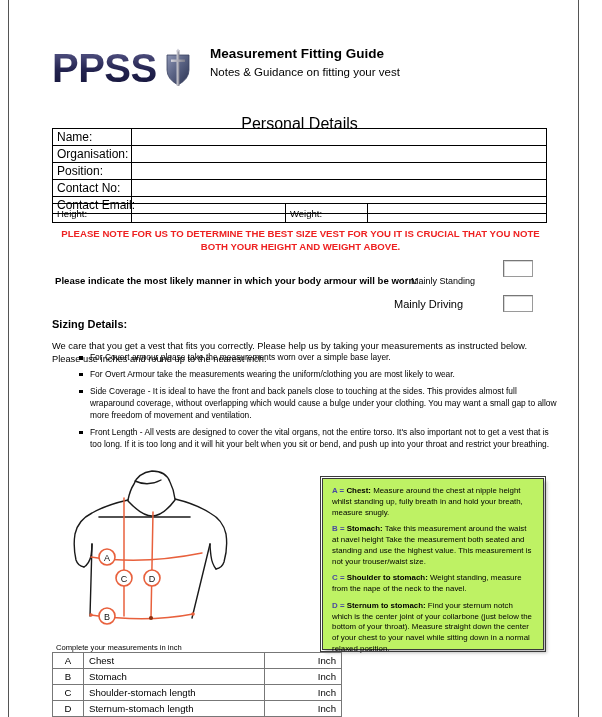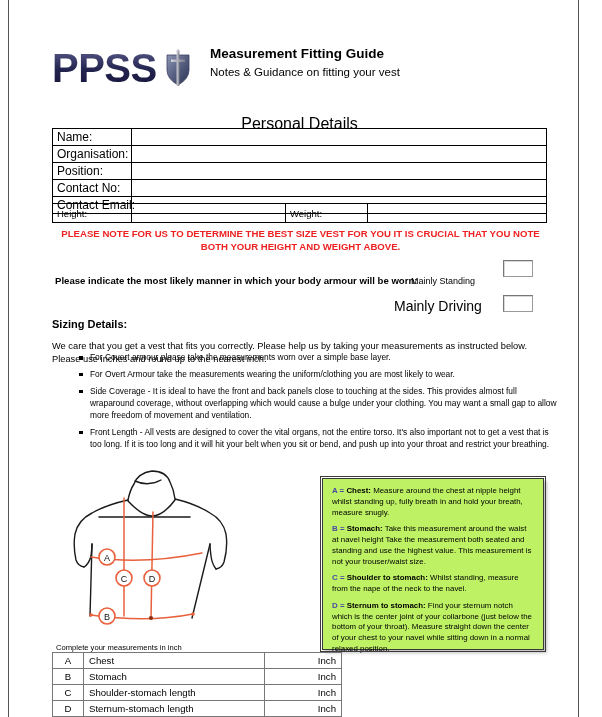--- a/index.html
+++ b/index.html
@@ -145,21 +145,21 @@
   }
   .manner-opt1 {
     position: absolute;
     left: 411px; top: 276px;
     font-size: 9px;
     color: #000;
   }
   .manner-opt2 {
     position: absolute;
     left: 394px; top: 298px;
-    font-size: 14px;
+    font-size: 11px;
     color: #000;
   }
   .checkbox {
     position: absolute;
     width: 30px; height: 17px;
     background: #ffffff;
     border: 1px solid #9a9a9a;
     border-top-color: #777;
     border-left-color: #777;
     box-shadow: inset 1px 1px 0 #d8d8d8;
@@ -432,21 +432,21 @@
   </div>
 
   <div class="instr-box">
     <p class="instr-p">
       <span class="instr-key">A</span><span class="instr-key"> = </span><span class="instr-term">Chest:</span><span> Measure around the chest at nipple height whilst standing up, fully breath in and hold your breath, measure snugly.</span>
     </p>
     <p class="instr-p">
       <span class="instr-key">B</span><span class="instr-key"> = </span><span class="instr-term">Stomach:</span><span> Take this measurement around the waist at navel height  Take the measurement both seated and standing and use the highest value.  This measurement is not your trouser/waist size.</span>
     </p>
     <p class="instr-p">
-      <span class="instr-key">C</span><span class="instr-key"> = </span><span class="instr-term">Shoulder to stomach:</span><span>  Whilst standing, measure from the nape of the neck to the navel.</span>
+      <span class="instr-key">C</span><span class="instr-key"> = </span><span class="instr-term">Shoulder to stomach:</span><span>  Weight standing, measure from the nape of the neck to the navel.</span>
     </p>
     <p class="instr-p">
       <span class="instr-key">D</span><span class="instr-key"> = </span><span class="instr-term">Sternum to stomach:</span><span>  Find your sternum notch which is the center joint of your collarbone (just below the bottom of your throat).  Measure straight down the center of your chest to your navel while sitting down in a normal relaxed position.</span>
     </p>
   </div>
 
   <div class="meas-caption">Complete your measurements in inch</div>
   <table class="meas">
     <tbody>
       <tr>

